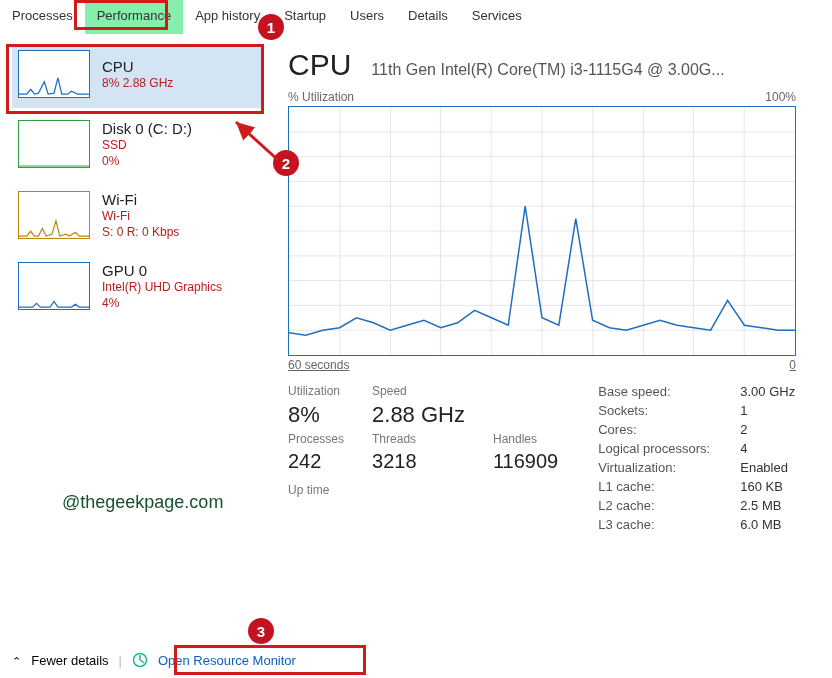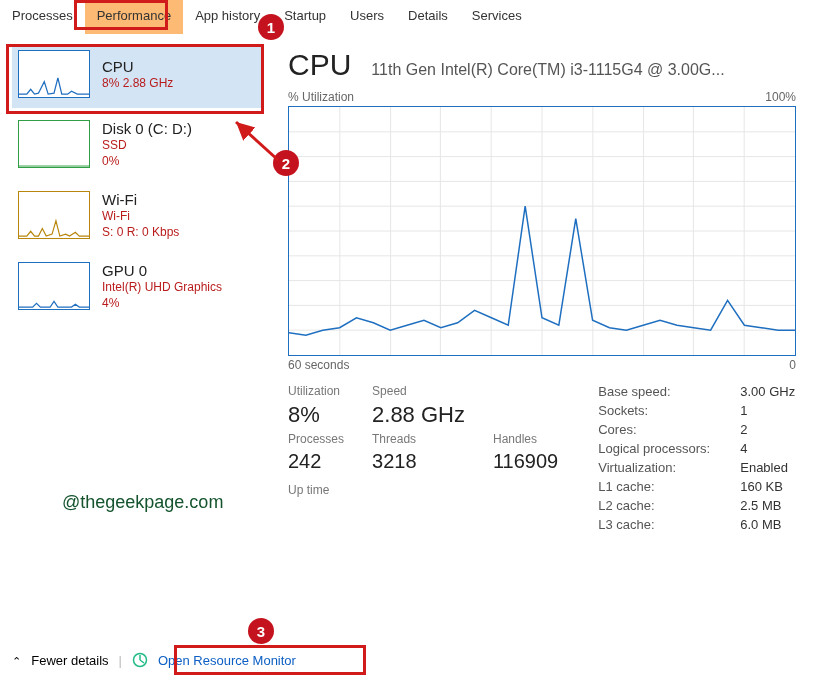--- a/index.html
+++ b/index.html
@@ -1,21 +1,21 @@
 <!DOCTYPE html>
 <html><head>
 <meta charset="utf-8">
 <style>
   * { box-sizing: border-box; font-family: "Segoe UI", Arial, sans-serif; }
   body { margin: 0; width: 832px; height: 678px; background: #fff; position: relative; overflow: hidden; }
 
   
   .tabs { height: 34px; display: flex; align-items: stretch; font-size: 13px; color: #333; }
   .tab { padding: 8px 12px; cursor: default; }
-  .tab.active { background: #fdba74; }
+  .tab.active { background: #86efac; }
 
   
   .content { display: flex; height: 600px; }
   .sidebar { width: 270px; padding: 10px 8px 4px 12px; }
   .main { flex: 1; padding: 14px 22px 0 18px; }
 
   
   .side-item { display: flex; gap: 12px; padding: 6px 6px 10px 6px; margin-bottom: 6px; }
   .side-item.selected { background: #d3e4f5; }
   .thumb { width: 72px; height: 48px; border: 1px solid #1f6fc0; background: #fff; position: relative; overflow: hidden; }
@@ -30,21 +30,21 @@
 
   
   .head-row { display: flex; align-items: baseline; gap: 20px; }
   .head-title { font-size: 30px; font-weight: 400; color: #222; }
   .head-sub { font-size: 16px; color: #555; white-space: nowrap; overflow: hidden; text-overflow: ellipsis; flex: 1; }
 
   
   .chart-labels { display: flex; justify-content: space-between; font-size: 12px; color: #666; margin-top: 8px; }
   .chart { width: 508px; height: 250px; border: 1px solid #1f6fc0; background: #fff; position: relative; margin-top: 2px; }
   .chart svg { position: absolute; inset: 0; width: 100%; height: 100%; }
-  .chart-xlabels { display: flex; justify-content: space-between; font-size: 12px; color: #666; margin-top: 2px; width: 508px; }
+  .chart-xlabels { display: flex; justify-content: space-between; font-size: 12px; color: #666; margin-top: 2px; width: 508px; text-decoration: underline; }
 
   
   .stats { display: flex; gap: 40px; margin-top: 12px; width: 508px; }
   .stats-left { display: grid; grid-template-columns: auto auto auto; column-gap: 28px; row-gap: 4px; }
   .stat-label { font-size: 12px; color: #777; }
   .stat-val { font-size: 22px; color: #222; }
   .stat-val.small { font-size: 20px; }
   .stats-right { display: grid; grid-template-columns: 130px auto; column-gap: 12px; row-gap: 4px; font-size: 13px; color: #555; }
   .stats-right .v { color: #333; }
   .uptime-block { margin-top: 10px; }

